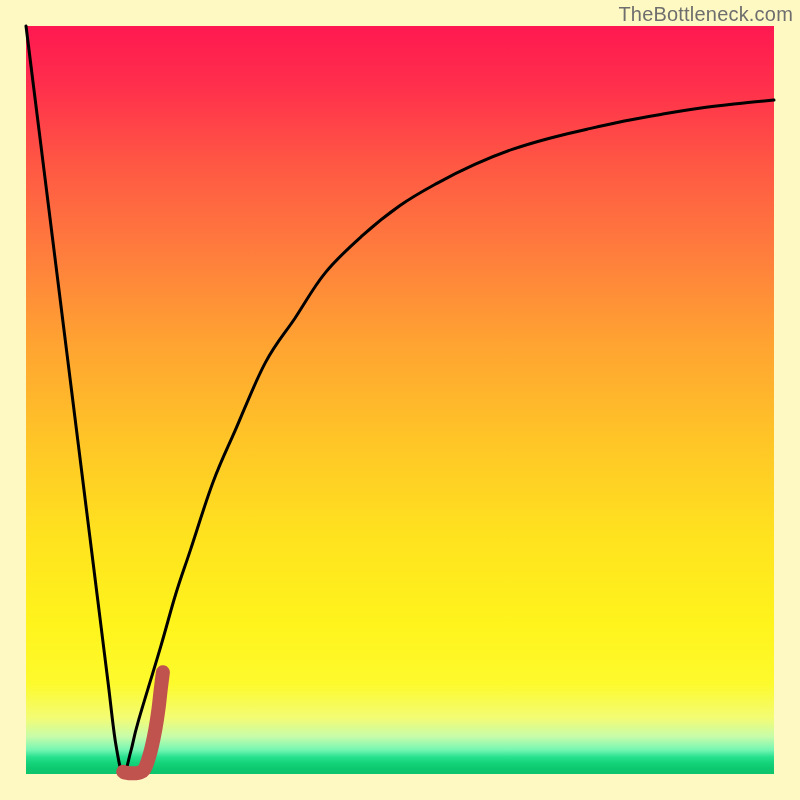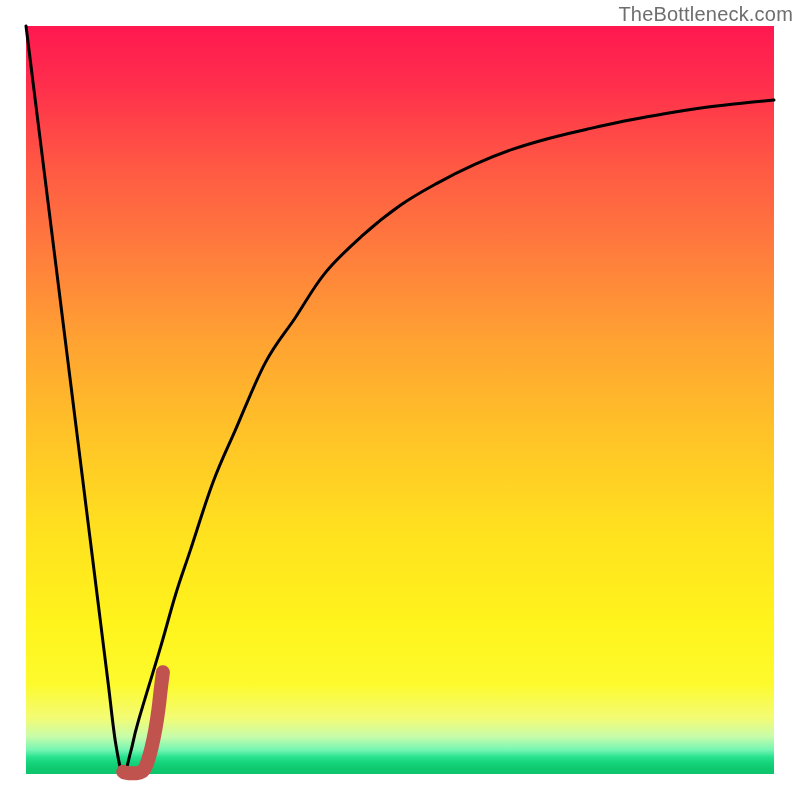--- a/index.html
+++ b/index.html
@@ -9,21 +9,21 @@
     height: 800px;
     background: #000;
     overflow: hidden;
   }
   .frame {
     position: absolute;
     left: 0;
     top: 0;
     width: 800px;
     height: 800px;
-    background: #ffffff;
+    background: #fef9c3;
   }
   .plot {
     position: absolute;
     left: 26px;
     top: 26px;
     width: 748px;
     height: 748px;
   }
   .gradient {
     position: absolute;

